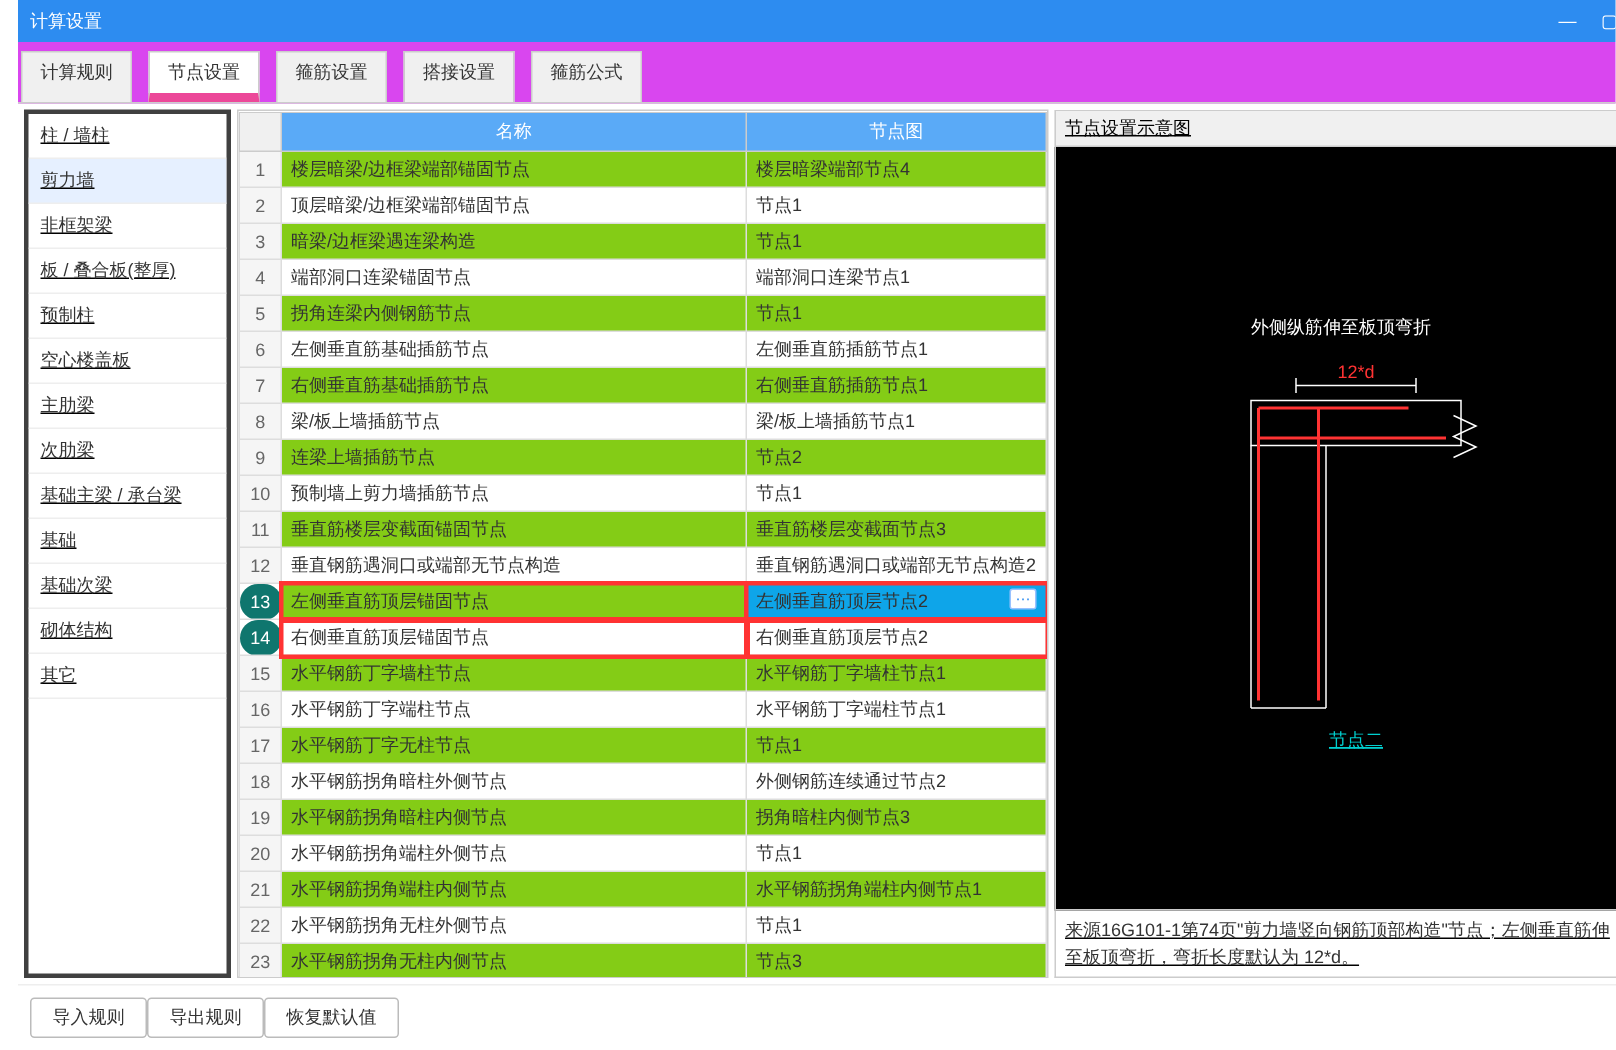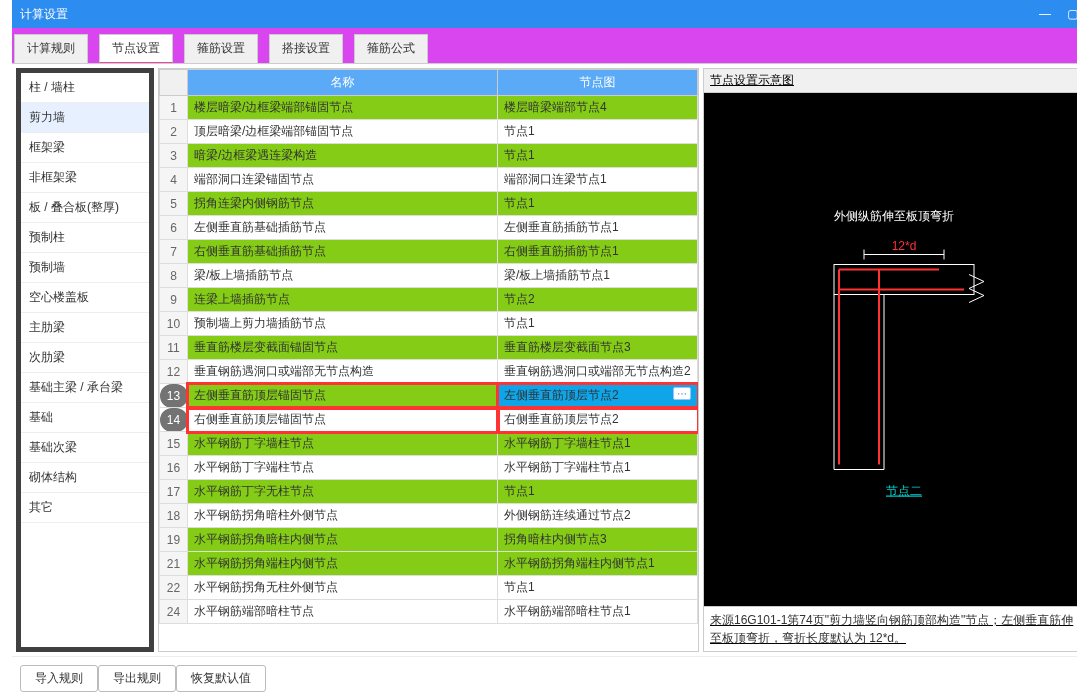--- a/index.html
+++ b/index.html
@@ -4,35 +4,35 @@
 <style>
 * { margin: 0; padding: 0; box-sizing: border-box; font-family: "Microsoft YaHei", sans-serif; font-size: 12px; }
 body { background: #fff; }
 .window { width: 1077px; height: 700px; display: flex; flex-direction: column; background: #f5f5f5; margin-left: 12px; }
 .titlebar { background: #2d8cf0; color: #fff; height: 28px; display: flex; align-items: center; padding: 0 8px; justify-content: space-between; }
 .titlebar-right { display: flex; gap: 12px; }
 .wicon { width: 16px; height: 16px; display: inline-flex; align-items: center; justify-content: center; cursor: pointer; }
 .content { flex: 1; background: #fff; display: flex; flex-direction: column; min-height: 0; }
 .tabs { display: flex; border-bottom: 1px solid #ccc; background: #d946ef; padding-top: 6px; padding-left: 2px; gap: 12px; }
 .tab { padding: 5px 12px; border: 1px solid #ccc; background: #f0f0f0; margin-right: -1px; border-bottom: none; cursor: pointer; color: #333; }
-.tab.active { background: #fff; border-bottom: 1px solid #ec4899; position: relative; z-index: 1; }
+.tab.active { background: #fff; border-bottom: 6px solid #ec4899; position: relative; z-index: 1; }
 .main { flex: 1; display: flex; min-height: 0; padding: 4px; gap: 4px; }
-.sidebar { width: 138px; border: 5px solid #404040; overflow-y: auto; }
+.sidebar { width: 138px; border: 3px solid #404040; overflow-y: auto; text-decoration: underline; }
 .side-item { padding: 6px 8px; border-bottom: 1px solid #eee; cursor: pointer; color: #333; }
 .side-item.active { background: #e6f0ff; }
 .table-area { flex: 1; display: flex; flex-direction: column; min-width: 0; }
 .table-scroll { flex: 1; overflow: auto; border: 1px solid #ccc; }
 table { border-collapse: collapse; width: 100%; table-layout: fixed; }
 th { background: #5aaaf7; color: #fff; font-weight: normal; padding: 4px; border: 1px solid #ccc; }
 th.rownum-h { width: 28px; background: #f0f0f0; color: #333; }
 td { border: 1px solid #ddd; padding: 3px 6px; color: #333; white-space: nowrap; overflow: hidden; }
 td.rownum { background: #f5f5f5; text-align: center; color: #666; width: 28px; }
 tr.even td:not(.rownum) { background: #84cc16; }
 tr.highlight td:not(.rownum) { outline: 3px solid #ff3333; outline-offset: -1px; position: relative; }
-tr.highlight td.rownum { background: #737373; color: #fff; border-radius: 12px; }
+tr.highlight td.rownum { background: #0f766e; color: #fff; border-radius: 12px; }
 tr.selected td.c2 { background: #0ea5e9; }
 .c1 { width: 310px; }
 .c2 { width: auto; }
 .right-panel { width: 382px; display: flex; flex-direction: column; text-decoration: underline; }
 .panel-title { background: #f0f0f0; border: 1px solid #ccc; padding: 3px 6px; }
 .diagram { flex: 1; background: #000; color: #fff; border: 1px solid #ccc; border-top: none; position: relative; }
 .diagram svg { width: 100%; height: 100%; }
 .note { background: #fff; border: 1px solid #ccc; border-top: none; padding: 4px 6px; color: #333; line-height: 1.5; }
 .footer { padding: 8px; display: flex; border-top: 1px solid #eee; }
 .btn { border: 1px solid #bbb; background: #fff; padding: 4px 14px; border-radius: 3px; cursor: pointer; color: #333; }
@@ -54,25 +54,23 @@
         <div class="tab">计算规则</div>
         <div class="tab active">节点设置</div>
         <div class="tab">箍筋设置</div>
         <div class="tab">搭接设置</div>
         <div class="tab">箍筋公式</div>
       </div>
     <div class="main">
       <div class="sidebar" id="sidebar">
           <div class="side-item">柱 / 墙柱</div>
           <div class="side-item active">剪力墙</div>
-          <div class="side-item">框架梁</div>
           <div class="side-item">非框架梁</div>
           <div class="side-item">板 / 叠合板(整厚)</div>
           <div class="side-item">预制柱</div>
-          <div class="side-item">预制墙</div>
           <div class="side-item">空心楼盖板</div>
           <div class="side-item">主肋梁</div>
           <div class="side-item">次肋梁</div>
           <div class="side-item">基础主梁 / 承台梁</div>
           <div class="side-item">基础</div>
           <div class="side-item">基础次梁</div>
           <div class="side-item">砌体结构</div>
           <div class="side-item">其它</div>
         </div>
       <div class="table-area">
@@ -174,29 +172,39 @@
                 <tr class="">
                   <td class="rownum">18</td>
                   <td class="c1">水平钢筋拐角暗柱外侧节点</td>
                   <td class="c2">外侧钢筋连续通过节点2</td>
                 </tr>
                 <tr class="even">
                   <td class="rownum">19</td>
                   <td class="c1">水平钢筋拐角暗柱内侧节点</td>
                   <td class="c2">拐角暗柱内侧节点3</td>
                 </tr>
+                <tr class="">
+                  <td class="rownum">20</td>
+                  <td class="c1">水平钢筋拐角端柱外侧节点</td>
+                  <td class="c2">节点1</td>
+                </tr>
                 <tr class="even">
                   <td class="rownum">21</td>
                   <td class="c1">水平钢筋拐角端柱内侧节点</td>
                   <td class="c2">水平钢筋拐角端柱内侧节点1</td>
                 </tr>
                 <tr class="">
                   <td class="rownum">22</td>
                   <td class="c1">水平钢筋拐角无柱外侧节点</td>
                   <td class="c2">节点1</td>
+                </tr>
+                <tr class="even">
+                  <td class="rownum">23</td>
+                  <td class="c1">水平钢筋拐角无柱内侧节点</td>
+                  <td class="c2">节点3</td>
                 </tr>
                 <tr class="">
                   <td class="rownum">24</td>
                   <td class="c1">水平钢筋端部暗柱节点</td>
                   <td class="c2">水平钢筋端部暗柱节点1</td>
                 </tr>
               </tbody>
           </table>
         </div>
       </div>

